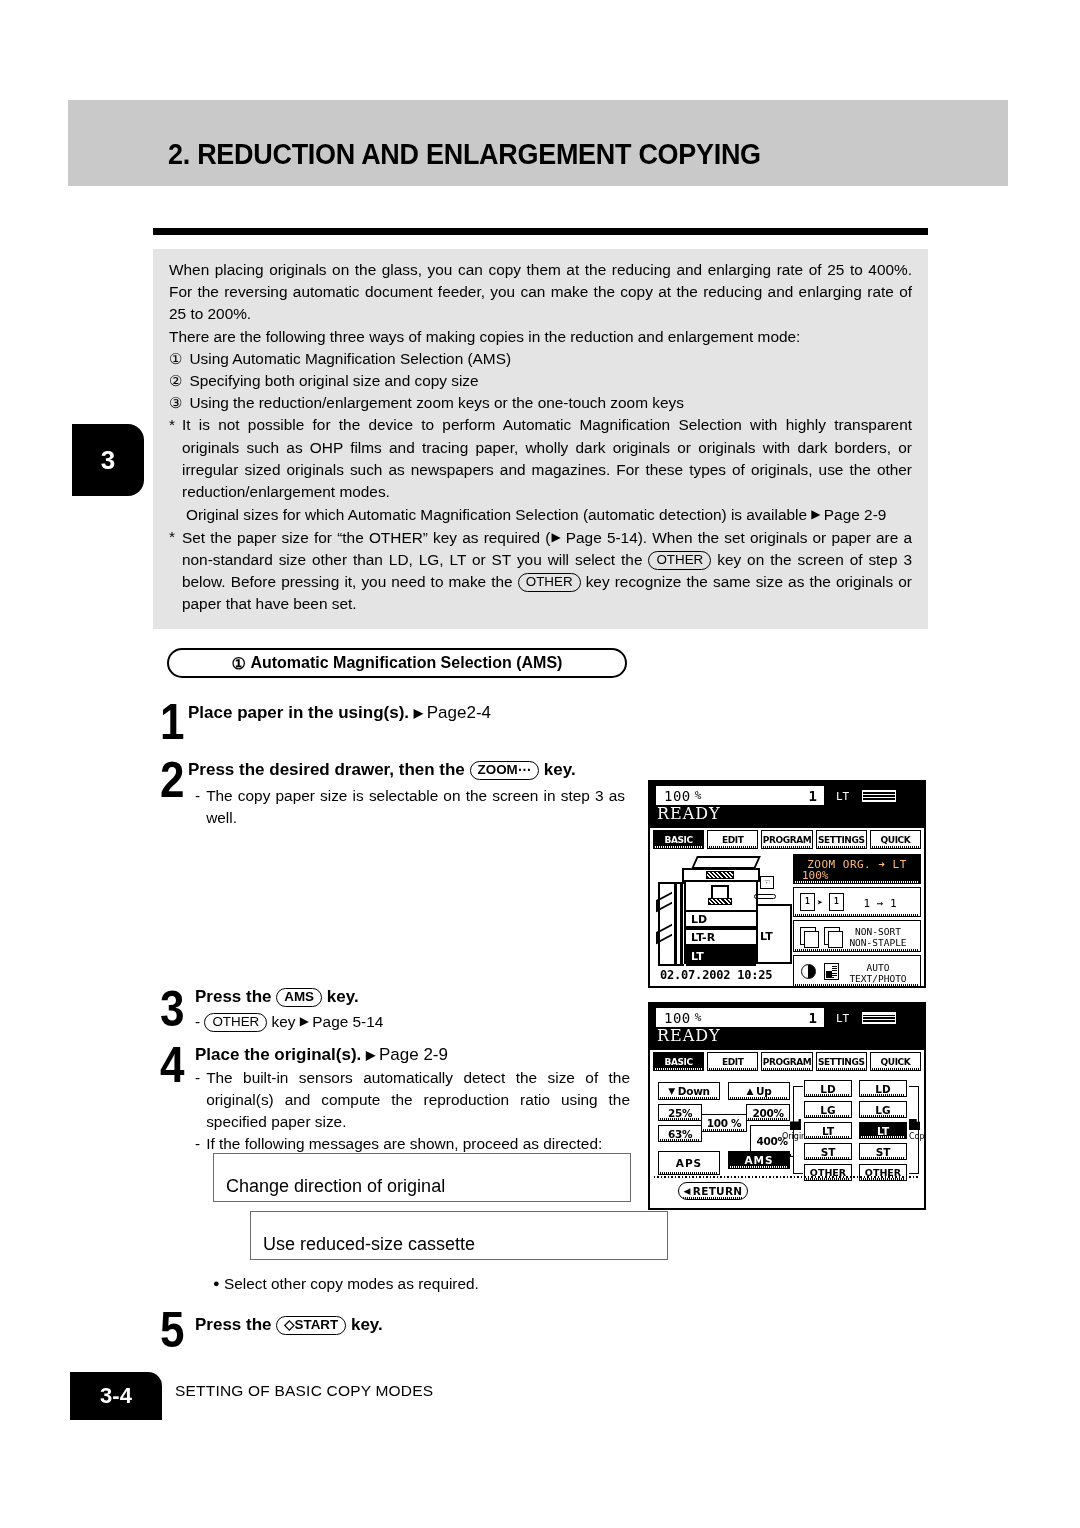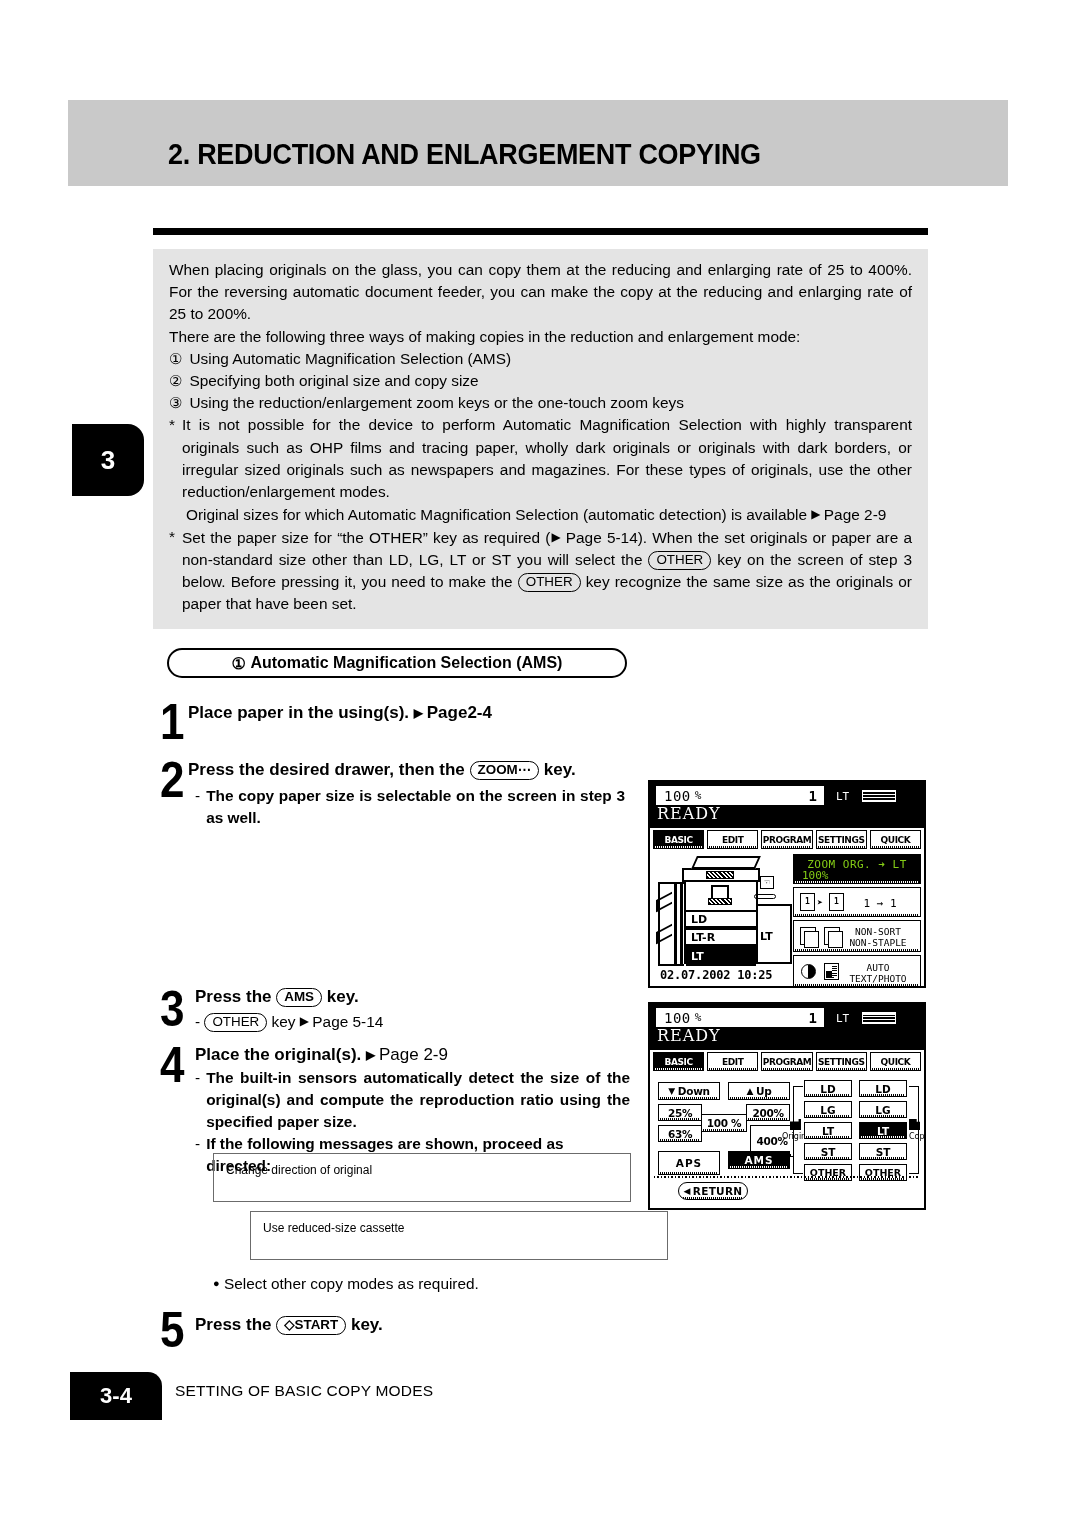--- a/index.html
+++ b/index.html
@@ -73,26 +73,26 @@
     transform:scaleX(0.88);transform-origin:left top;
   }
   .steptitle{
     position:absolute;font-weight:bold;font-size:17px;line-height:23px;
   }
   .stepbody{
     position:absolute;font-size:15.4px;line-height:22px;
   }
   .stepbody .li{display:flex;gap:6px;}
   .stepbody .li .mk{flex:0 0 auto;}
-  .stepbody .li .bd{flex:1 1 auto;text-align:justify;font-weight:bold;}
+  .stepbody .li .bd{flex:1 1 auto;text-align:justify;}
 
   
   .msgbox{
     position:absolute;border:1.6px solid #6b6b6b;box-sizing:border-box;
-    font-size:12px;padding:9px 12px;
+    font-size:18px;padding:22px 12px;
   }
 
   .bullet-line{
     position:absolute;font-size:15.4px;
   }
 
   
   .foot-tab{
     position:absolute;left:70px;top:1372px;width:92px;height:48px;
     background:#000;border-radius:0 14px 0 0;
@@ -198,21 +198,21 @@
 
   
   .rbtn{
     position:absolute;left:143px;width:128px;
     border:1.5px solid #000;box-sizing:border-box;background:#fff;
   }
   .rbtn::after{
     content:"";position:absolute;left:1px;right:1px;bottom:0;height:2px;
     background:repeating-linear-gradient(to right,#000 0 1px,transparent 1px 2px);
   }
-  .rbtn.dark{background:#000;color:#84cc16;}
+  .rbtn.dark{background:#000;color:#fdba74;}
   .rbtn.dark::after{background:repeating-linear-gradient(to right,#fff 0 1px,transparent 1px 2px);}
   #b-zoom{top:4px;height:30px;}
   #b-dup{top:37px;height:30px;}
   #b-sort{top:70px;height:32px;}
   #b-img{top:105px;height:32px;}
 
   .zline1{
     position:absolute;left:0;right:0;top:3px;text-align:center;
     font-size:11px;font-family:"DejaVu Sans Mono", monospace;letter-spacing:.5px;
   }
@@ -354,21 +354,21 @@
 
   <div class="pill">
     <span>①</span>&nbsp;
     <span>Automatic Magnification Selection (AMS)</span>
   </div>
 
   <div class="stepnum" style="left:160px;top:697px;">1</div>
   <div class="steptitle" style="left:188px;top:701px;width:430px;">
     <span>Place paper in the using(s).</span>
     <span class="arrow-r">▶</span>
-    <span style="font-weight:bold;text-align:right;">Page2-4</span>
+    <span style="font-weight:normal;text-align:right;">Page2-4</span>
   </div>
 
   <div class="stepnum" style="left:160px;top:755px;">2</div>
   <div class="steptitle" style="left:188px;top:758px;width:440px;">
     <span>Press the desired drawer, then the</span>
     <span class="keycap" style="font-weight:bold;">ZOOM⋯</span>
     <span>key.</span>
   </div>
   <div class="stepbody" style="left:195px;top:785px;width:430px;">
     <div class="li">

